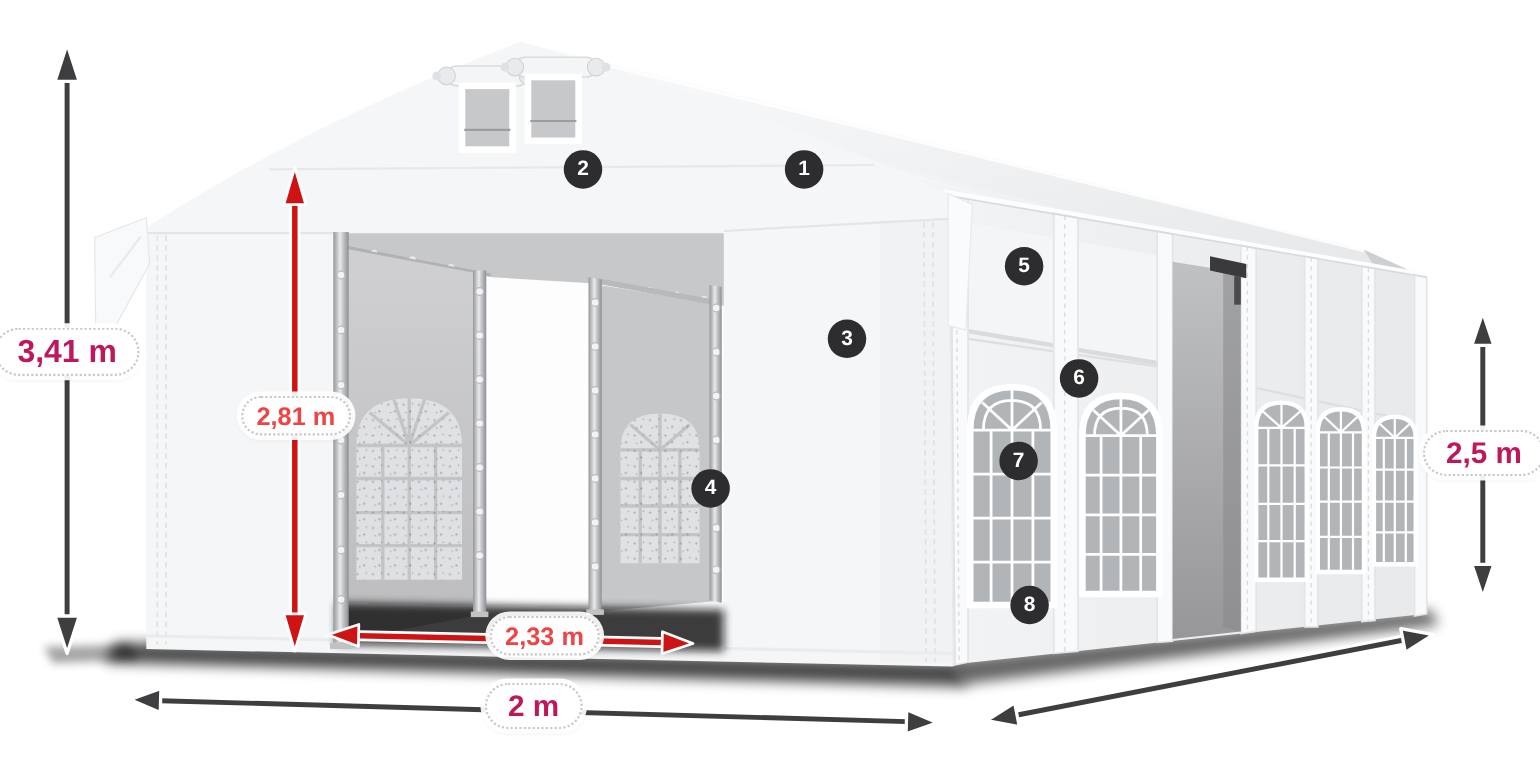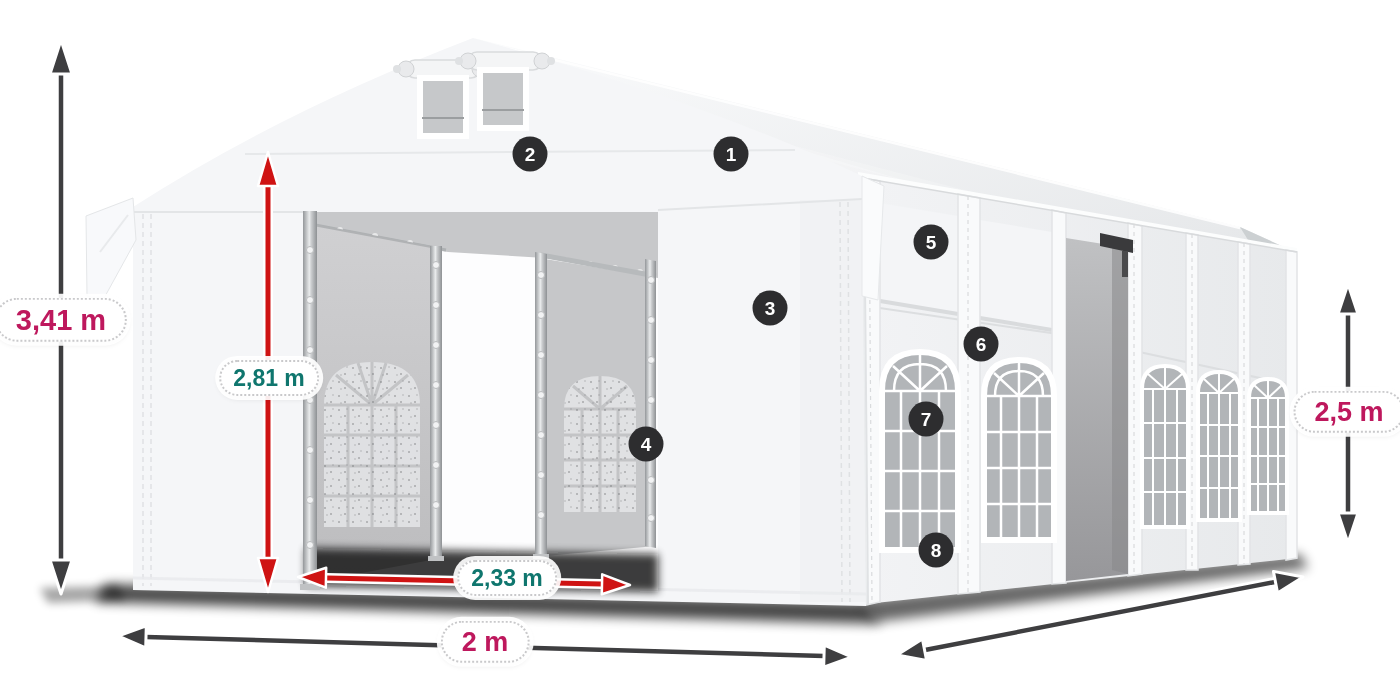--- a/index.html
+++ b/index.html
@@ -9,21 +9,21 @@
   }
   #tent-svg{position:absolute;left:0;top:0;}
   .pill{
     position:absolute;transform:translate(-50%,-50%);
     background:#ffffff;border:2px dotted #c9c9cb;border-radius:22px;
     padding:5px 19px;font-weight:bold;color:#be185d;white-space:nowrap;
     font-size:27px;line-height:1.05;
     box-shadow:0 0 0 4px rgba(255,255,255,.92),0 2px 6px rgba(0,0,0,.15);
     z-index:3;
   }
-  .pill.accent{color:#0f766e;font-size:23px;padding:4px 12px;border-radius:18px;}
+  .pill.accent{color:#ef4444;font-size:23px;padding:4px 12px;border-radius:18px;}
   .pill.big{font-size:29px;}
   .badge{
     position:absolute;transform:translate(-50%,-50%);
     width:35px;height:35px;border-radius:50%;background:#2d2d2f;color:#ffffff;
     font-weight:bold;font-size:19px;display:flex;align-items:center;justify-content:center;
     z-index:2;letter-spacing:0;
   }
 </style>
 </head>
 <body>
@@ -310,21 +310,21 @@
       <line x1="1348" y1="310" x2="1348" y2="518" stroke="#ffffff" stroke-width="10"></line>
       <line x1="1348" y1="310" x2="1348" y2="518" stroke="#3e3e40" stroke-width="4.5"></line>
       <polygon points="1348,284 1338,314 1358,314" fill="#3e3e40" stroke="#ffffff" stroke-width="3" stroke-linejoin="round"></polygon>
       <polygon points="1348,543 1338,513 1358,513" fill="#3e3e40" stroke="#ffffff" stroke-width="3" stroke-linejoin="round"></polygon>
     </g>
   </g>
 </svg>
 
 <div class="pill big" style="left:61px;top:320px">3,41 m</div>
 <div class="pill accent" style="left:269px;top:378px">2,81 m</div>
-<div class="pill accent" style="left:507px;top:578px">2,33 m</div>
+<div class="pill accent" style="left:495px;top:578px">2,33 m</div>
 <div class="pill" style="left:485px;top:642px">2 m</div>
 <div class="pill" style="left:1349px;top:412px">2,5 m</div>
 
 <div class="badge" style="left:731px;top:154px">1</div>
 <div class="badge" style="left:530px;top:154px">2</div>
 <div class="badge" style="left:770px;top:308px">3</div>
 <div class="badge" style="left:646px;top:444px">4</div>
 <div class="badge" style="left:931px;top:242px">5</div>
 <div class="badge" style="left:981px;top:344px">6</div>
 <div class="badge" style="left:926px;top:419px">7</div>

